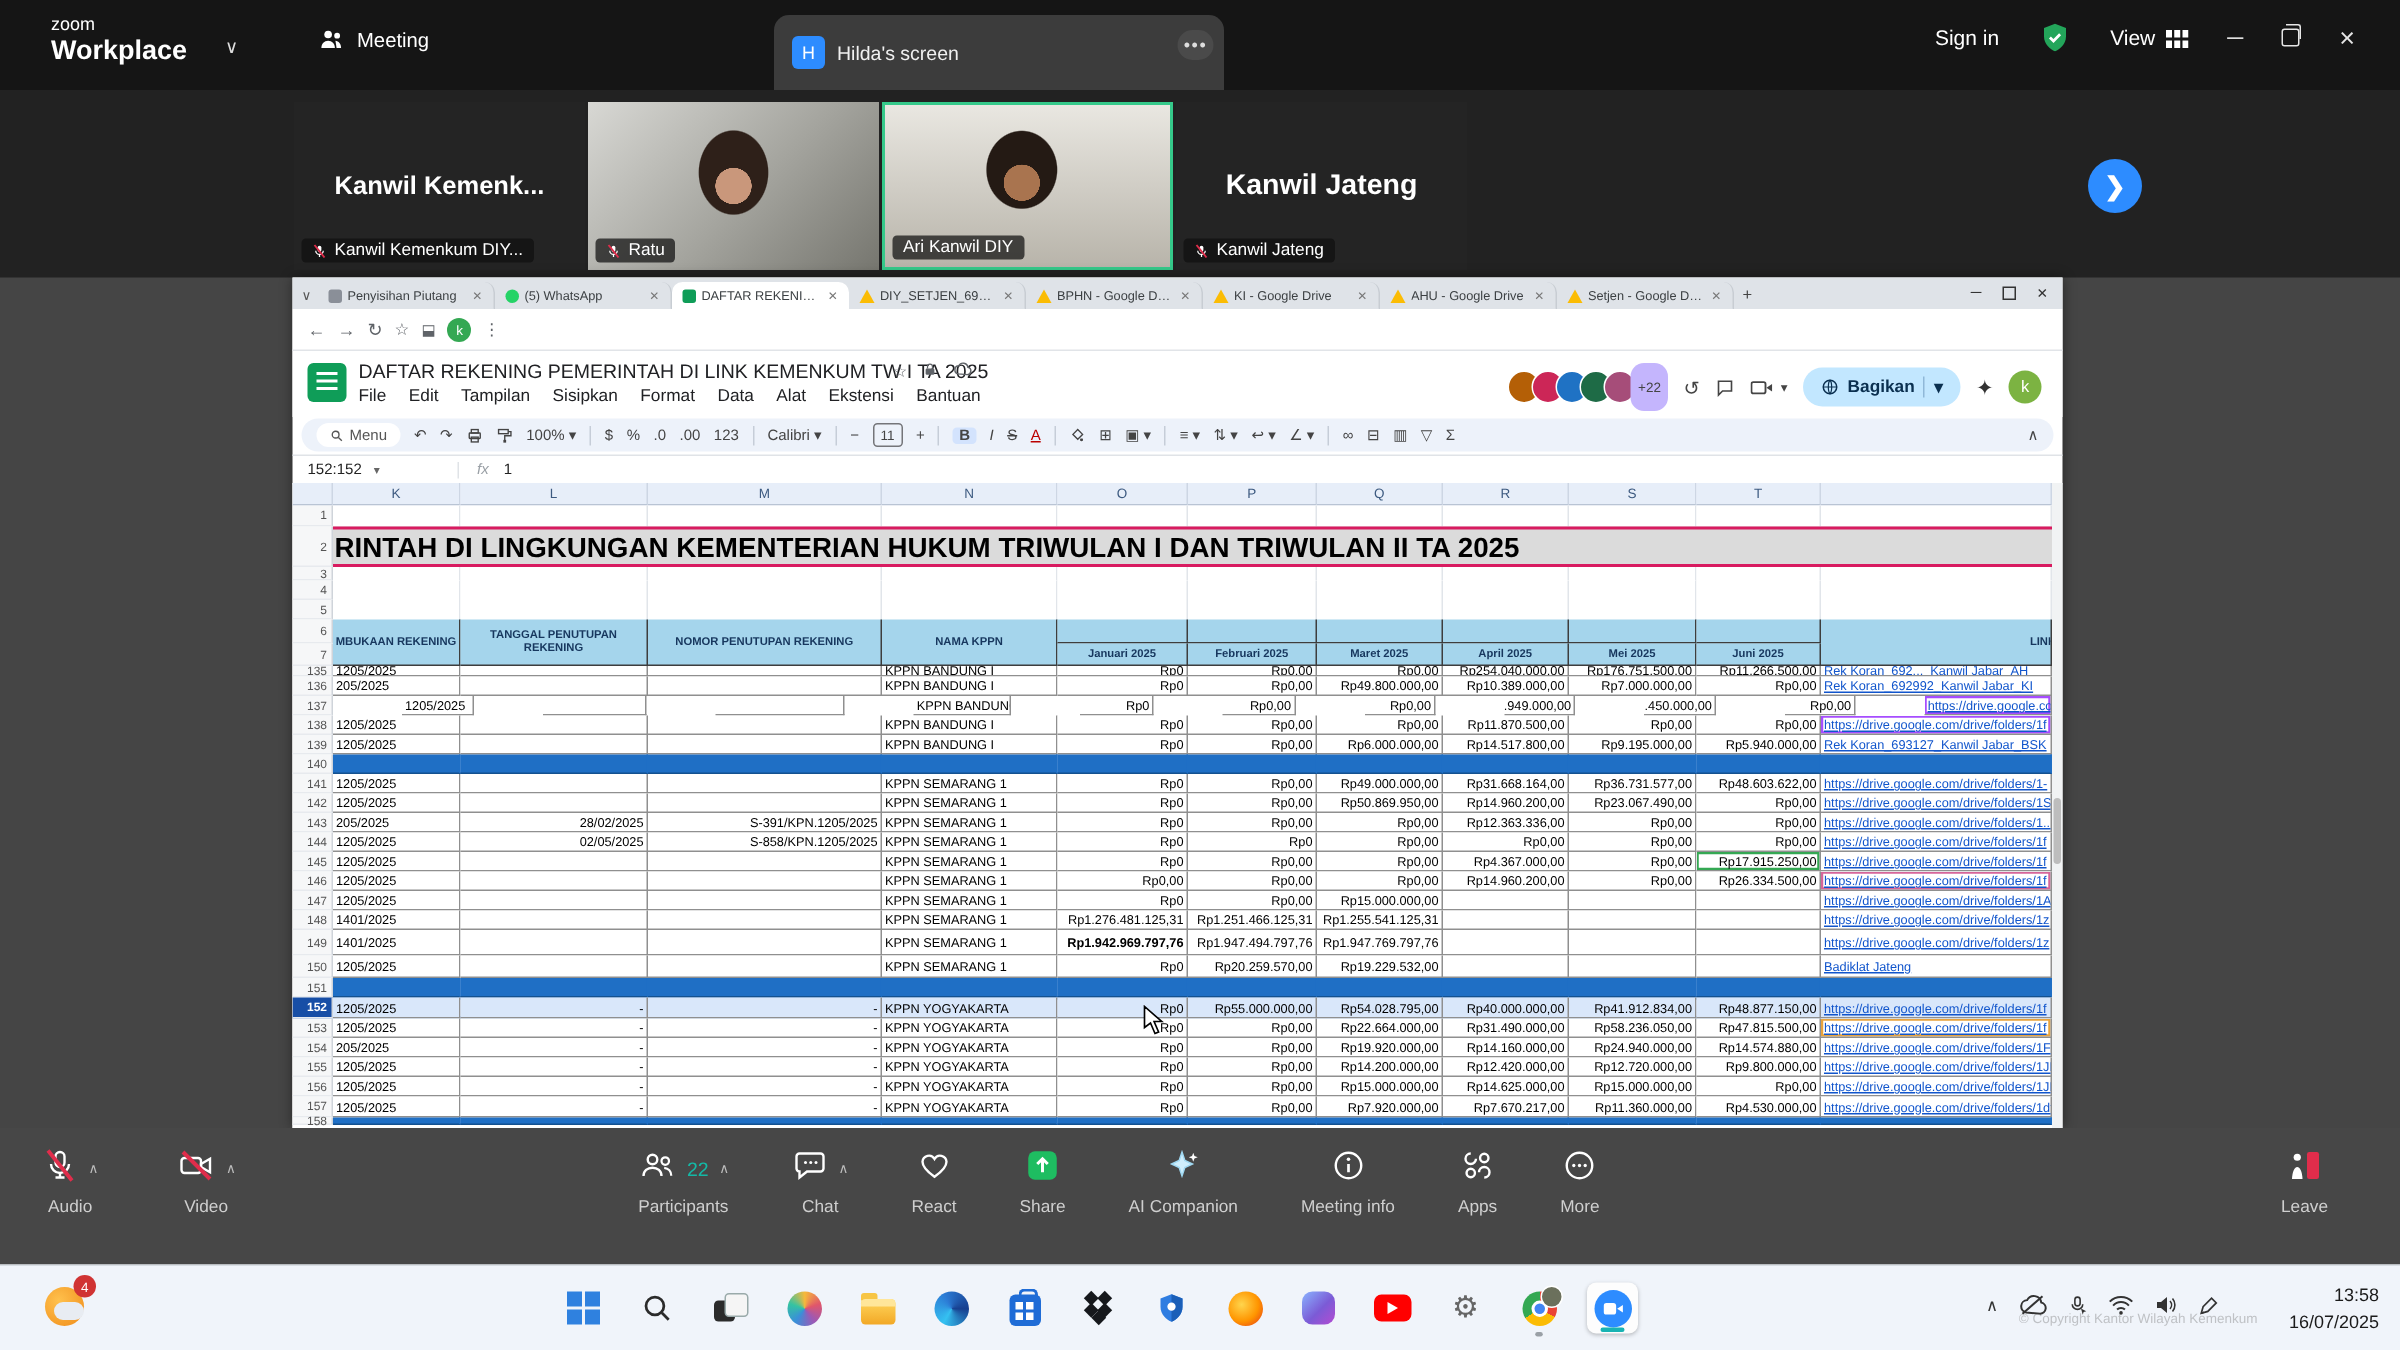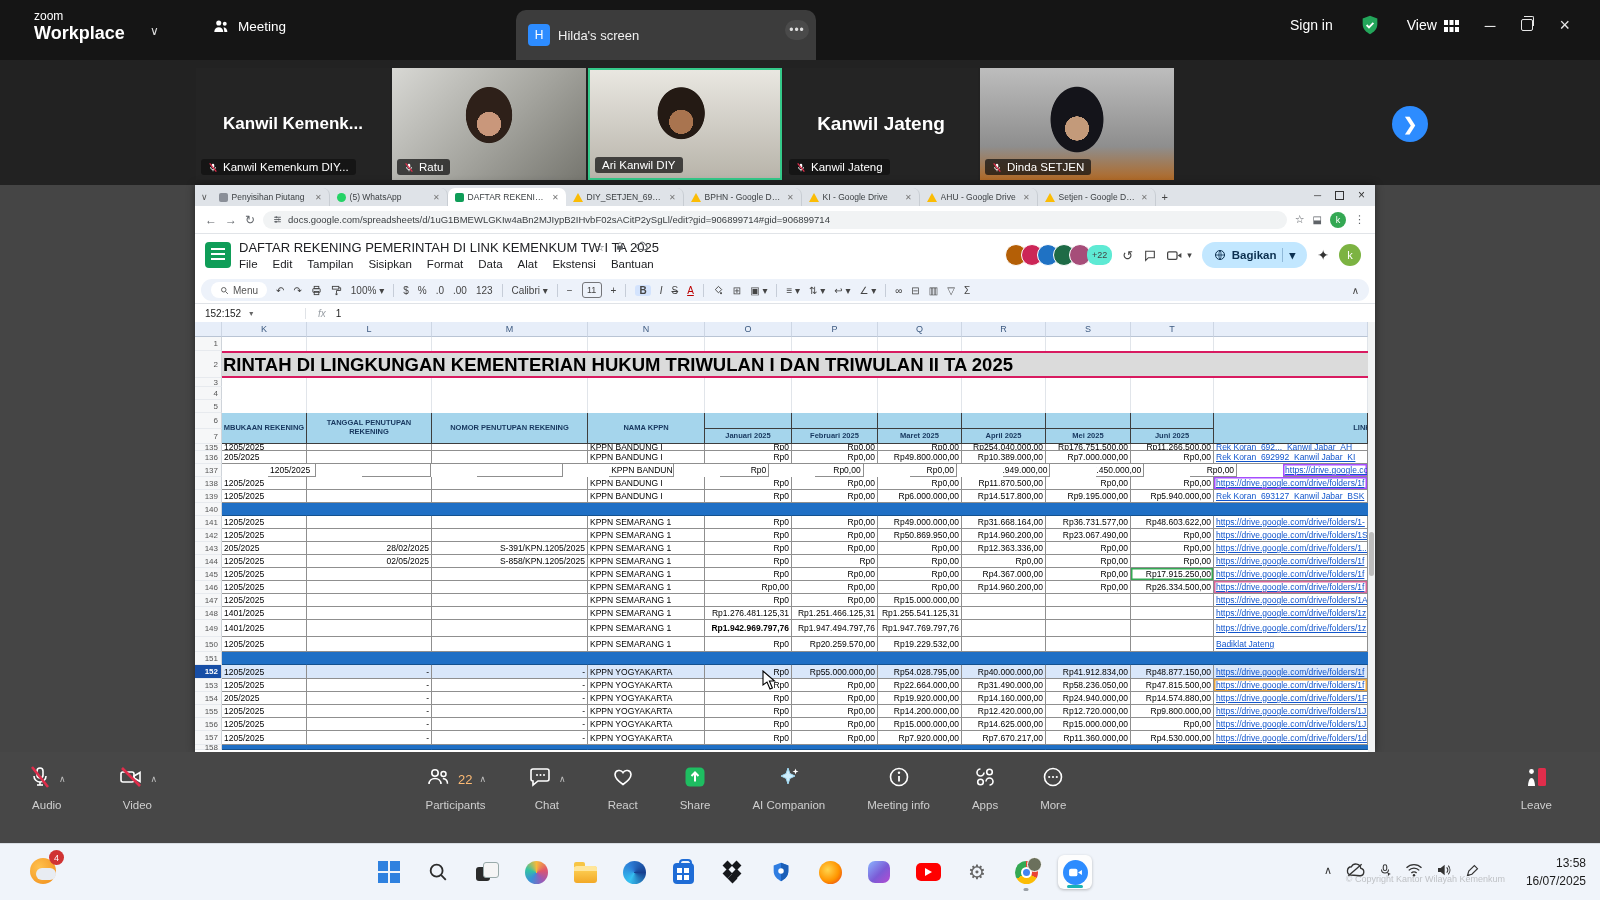--- a/index.html
+++ b/index.html
@@ -64,21 +64,21 @@
   #sicon::before{content:"";position:absolute;inset:6px;background:
     linear-gradient(#fff,#fff) 0 0/100% 2px no-repeat,
     linear-gradient(#fff,#fff) 0 5px/100% 2px no-repeat,
     linear-gradient(#fff,#fff) 0 10px/100% 2px no-repeat;}
   #stitle{position:absolute;left:44px;top:6px;font-size:13px;color:#202124;white-space:nowrap;}
   #stitle-icons{position:absolute;left:400px;top:7px;color:#5f6368;font-size:11px;display:flex;gap:10px;}
   #smenus{position:absolute;left:44px;top:24px;display:flex;gap:15px;font-size:11.5px;color:#202124;}
   #shead-right{position:absolute;right:14px;top:8px;display:flex;align-items:center;gap:10px;}
   .cav{width:20px;height:20px;border-radius:50%;border:1.5px solid #fff;margin-left:-6px;}
   #collab{display:flex;align-items:center;}
-  #collab-count{margin-left:-4px;height:20px;border-radius:9px;background:#5eead4;color:#444;font-size:9px;display:flex;align-items:center;padding:0 5px;}
+  #collab-count{margin-left:-4px;height:32px;border-radius:9px;background:#c4b5fd;color:#444;font-size:9px;display:flex;align-items:center;padding:0 5px;}
   .hicon{color:#444;font-size:13px;}
   #bagikan{height:26px;border-radius:13px;background:#c2e7ff;color:#0b3050;display:flex;align-items:center;gap:6px;padding:0 12px;font-size:11.5px;font-weight:bold;}
   #kav{width:22px;height:22px;border-radius:50%;background:#7cb342;color:#fff;display:flex;align-items:center;justify-content:center;font-size:11px;}
 
   
   #stoolbar{position:absolute;left:6px;top:94px;width:1168px;height:22px;background:#edf2fa;border-radius:11px;display:flex;align-items:center;gap:9px;padding:0 10px;box-sizing:border-box;font-size:10px;color:#444;white-space:nowrap;}
   #menupill{height:16px;background:#fff;border-radius:9px;display:flex;align-items:center;gap:4px;padding:0 9px;color:#555;}
   .tbtn{color:#444;}
   .sep{width:1px;height:13px;background:#c6cdd8;}
   #fontsize{width:18px;height:14px;border:1px solid #747579;border-radius:3px;display:flex;align-items:center;justify-content:center;font-size:9px;}
@@ -108,21 +108,21 @@
 
   
   #zoombar{position:absolute;left:0;top:752px;width:1600px;height:91px;background:#474747;}
   .zitem{display:flex;flex-direction:column;align-items:center;color:#d6d6d6;}
   .zitem .lab{font-size:11.5px;margin-top:6px;color:#cfcfcf;white-space:nowrap;}
   .zic{height:28px;display:flex;align-items:center;gap:5px;}
   .chev{color:#bdbdbd;font-size:9px;margin-left:2px;}
   #zc-left{position:absolute;left:28px;top:13px;display:flex;gap:52px;}
   #zc-center{position:absolute;left:425px;top:13px;display:flex;gap:42px;}
   #zc-right{position:absolute;right:48px;top:13px;}
-  .pcount{color:#fdba74;font-size:13px;margin-left:2px;}
+  .pcount{color:#14b8a6;font-size:13px;margin-left:2px;}
 
   
   #taskbar{position:absolute;left:0;top:843px;width:1600px;height:57px;background:#f0f4fa;border-top:1px solid #d8dde3;}
   #weather{position:absolute;left:28px;top:10px;width:34px;height:34px;}
   #wsun{position:absolute;left:2px;top:4px;width:26px;height:26px;border-radius:50%;background:radial-gradient(circle at 35% 35%,#ffc14d,#f08c1a);}
   #wcloud{position:absolute;left:8px;top:14px;width:20px;height:12px;border-radius:8px;background:#e8ecf2;}
   #wbadge{position:absolute;right:-2px;top:-4px;width:15px;height:15px;border-radius:50%;background:#d03333;color:#fff;font-size:9px;display:flex;align-items:center;justify-content:center;}
   #tb-icons{position:absolute;left:372px;top:9px;display:flex;align-items:center;gap:15px;height:38px;}
   .tbi{position:relative;width:34px;height:36px;display:flex;align-items:center;justify-content:center;}
   .opendot{position:absolute;bottom:-1px;left:50%;transform:translateX(-50%);width:5px;height:3px;border-radius:2px;background:#9aa0a6;}
@@ -213,31 +213,20 @@
         <div class="nametag">
           <svg width="10" height="11" viewBox="0 0 24 24">
             <rect x="9" y="3" width="6" height="10" rx="3" fill="#fff"></rect>
             <path d="M6 11a6 6 0 0 0 12 0" fill="none" stroke="#fff" stroke-width="2"></path>
             <line x1="12" y1="17" x2="12" y2="21" stroke="#fff" stroke-width="2"></line>
             <line x1="4" y1="2" x2="20" y2="22" stroke="#e02d4b" stroke-width="3"></line>
           </svg>
           <span>Kanwil Jateng</span>
         </div>
       </div>
-      <div class="tile t-hijab">
-        <div class="nametag">
-          <svg width="10" height="11" viewBox="0 0 24 24">
-            <rect x="9" y="3" width="6" height="10" rx="3" fill="#fff"></rect>
-            <path d="M6 11a6 6 0 0 0 12 0" fill="none" stroke="#fff" stroke-width="2"></path>
-            <line x1="12" y1="17" x2="12" y2="21" stroke="#fff" stroke-width="2"></line>
-            <line x1="4" y1="2" x2="20" y2="22" stroke="#e02d4b" stroke-width="3"></line>
-          </svg>
-          <span>Dinda SETJEN</span>
-        </div>
-      </div>
     </div>
   <div id="next-videos">❯</div>
 </div>
 
 <div id="browser">
   <div id="btabs">
     <span class="tsearch">∨</span>
     <div id="tabs" style="display:flex;align-items:flex-end;">
         <div class="btab">
           <span class="fav doc"></span>
@@ -284,29 +273,20 @@
     <div id="bwin">
       <span>─</span>
       <span class="rest"></span>
       <span style="font-size:12px">×</span>
     </div>
   </div>
   <div id="baddr">
     <span class="nav">←</span>
     <span class="nav">→</span>
     <span class="nav">↻</span>
-    <div id="urlpill">
-      <svg width="9" height="9" viewBox="0 0 24 24">
-          <path d="M3 6h18M3 12h18M3 18h18" stroke="#5f6368" stroke-width="2.4"></path>
-          <circle cx="9" cy="6" r="2.6" fill="#5f6368"></circle>
-          <circle cx="15" cy="12" r="2.6" fill="#5f6368"></circle>
-          <circle cx="8" cy="18" r="2.6" fill="#5f6368"></circle>
-        </svg>
-      <span>docs.google.com/spreadsheets/d/1uG1BMEWLGKIw4aBn2MJIypB2IHvbF02sACitP2ySgLl/edit?gid=906899714#gid=906899714</span>
-    </div>
     <span style="font-size:11px">☆</span>
     <span style="font-size:10px">⬓</span>
     <span id="prof-k">k</span>
     <span style="font-size:11px">⋮</span>
   </div>
 
   <div id="shead">
     <div id="sicon"></div>
     <div id="stitle">DAFTAR REKENING PEMERINTAH DI LINK KEMENKUM TW I TA 2025</div>
     <div id="stitle-icons">

